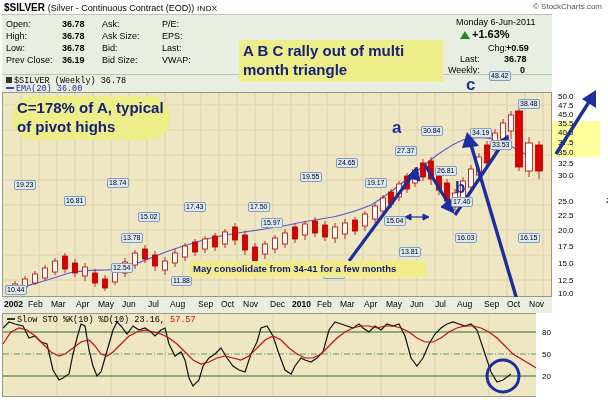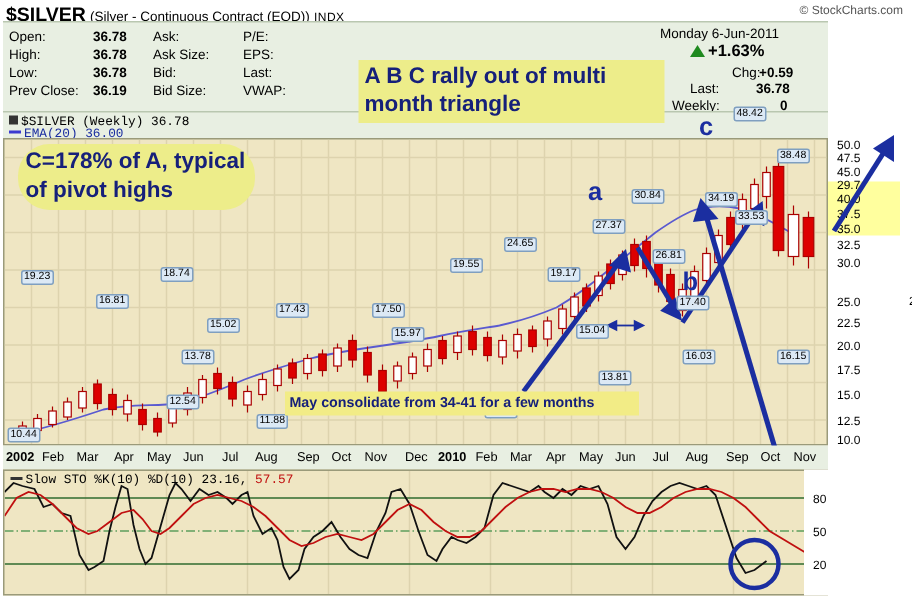--- a/index.html
+++ b/index.html
@@ -1,21 +1,21 @@
 <!DOCTYPE html>
 <html><head>
 <meta charset="utf-8">
 <style>
   html,body{margin:0;padding:0;}
   body{width:608px;height:400px;background:#ffffff;font-family:"Liberation Sans",sans-serif;overflow:hidden;}
   #root{position:relative;width:608px;height:400px;}
 
   
   .sym-line{position:absolute;left:4px;top:2px;font-size:10px;color:#000;white-space:nowrap;}
-  .sym-line b{font-size:13px;font-weight:bold;}
+  .sym-line b{font-size:10px;font-weight:bold;}
   .sym-sub{font-size:9px;}
   .sym-idx{font-size:8px;letter-spacing:.3px;}
   .copyright{position:absolute;right:6px;top:2px;font-size:8px;color:#555;}
 
   .quotebox{position:absolute;left:2px;top:14px;width:430px;height:60px;background:#e8efe2;
             border-top:1px solid #b9c7b0;}
   .qtab{position:absolute;font-size:9px;color:#000;line-height:11px;white-space:nowrap;}
   .qval{font-weight:bold;}
 
   .rightquote{position:absolute;left:432px;top:14px;width:120px;height:60px;background:#e8efe2;
@@ -93,21 +93,21 @@
     <div class="qtab" style="left:100px;top:28px;">Bid:</div>
     <div class="qtab" style="left:100px;top:40px;">Bid Size:</div>
 
     <div class="qtab" style="left:160px;top:4px;">P/E:</div>
     <div class="qtab" style="left:160px;top:16px;">EPS:</div>
     <div class="qtab" style="left:160px;top:28px;">Last:</div>
     <div class="qtab" style="left:160px;top:40px;">VWAP:</div>
   </div>
 
   <div class="rightquote">
-    <div class="rq" style="left:8px;top:2px;">Monday  6-Jun-2011</div>
+    <div class="rq" style="left:24px;top:2px;">Monday  6-Jun-2011</div>
     <div class="rq" style="left:28px;top:13px;">
       <span class="tri"></span><span class="pct">+1.63%</span>
     </div>
     <div class="rq" style="left:30px;top:28px;margin-left:26px;">Chg:</div>
     <div class="rq v" style="left:74px;top:28px;font-weight:bold;">+0.59</div>
     <div class="rq" style="left:28px;top:39px;">Last:</div>
     <div class="rq v" style="left:72px;top:39px;font-weight:bold;">36.78</div>
     <div class="rq" style="left:16px;top:50px;">Weekly:</div>
     <div class="rq v" style="left:88px;top:50px;font-weight:bold;">0</div>
   </div>
@@ -344,21 +344,21 @@
   <span class="plabel" style="left:470px;top:128px;">34.19</span>
   <span class="plabel" style="left:489px;top:71px;">48.42</span>
   <span class="plabel" style="left:518px;top:99px;">38.48</span>
   <span class="plabel" style="left:490px;top:140px;">33.53</span>
 
   <div class="yaxis">
     <div class="yhl" style="top:29px;height:36px;"></div>
     <div class="ytick" style="top:0px;">50.0</div>
     <div class="ytick" style="top:9px;">47.5</div>
     <div class="ytick" style="top:18px;">45.0</div>
-    <div class="ytick" style="top:27px;">29.7</div>
+    <div class="ytick" style="top:27px;">35.5</div>
     <div class="ytick" style="top:36px;">40.0</div>
     <div class="ytick" style="top:46px;">37.5</div>
     <div class="ytick" style="top:56px;">35.0</div>
     <div class="ytick" style="top:67px;">32.5</div>
     <div class="ytick" style="top:79px;">30.0</div>
     <div class="ytick" style="top:104px;padding-left:48px;">27.5</div>
     <div class="ytick" style="top:105px;">25.0</div>
     <div class="ytick" style="top:119px;">22.5</div>
     <div class="ytick" style="top:134px;">20.0</div>
     <div class="ytick" style="top:150px;">17.5</div>

